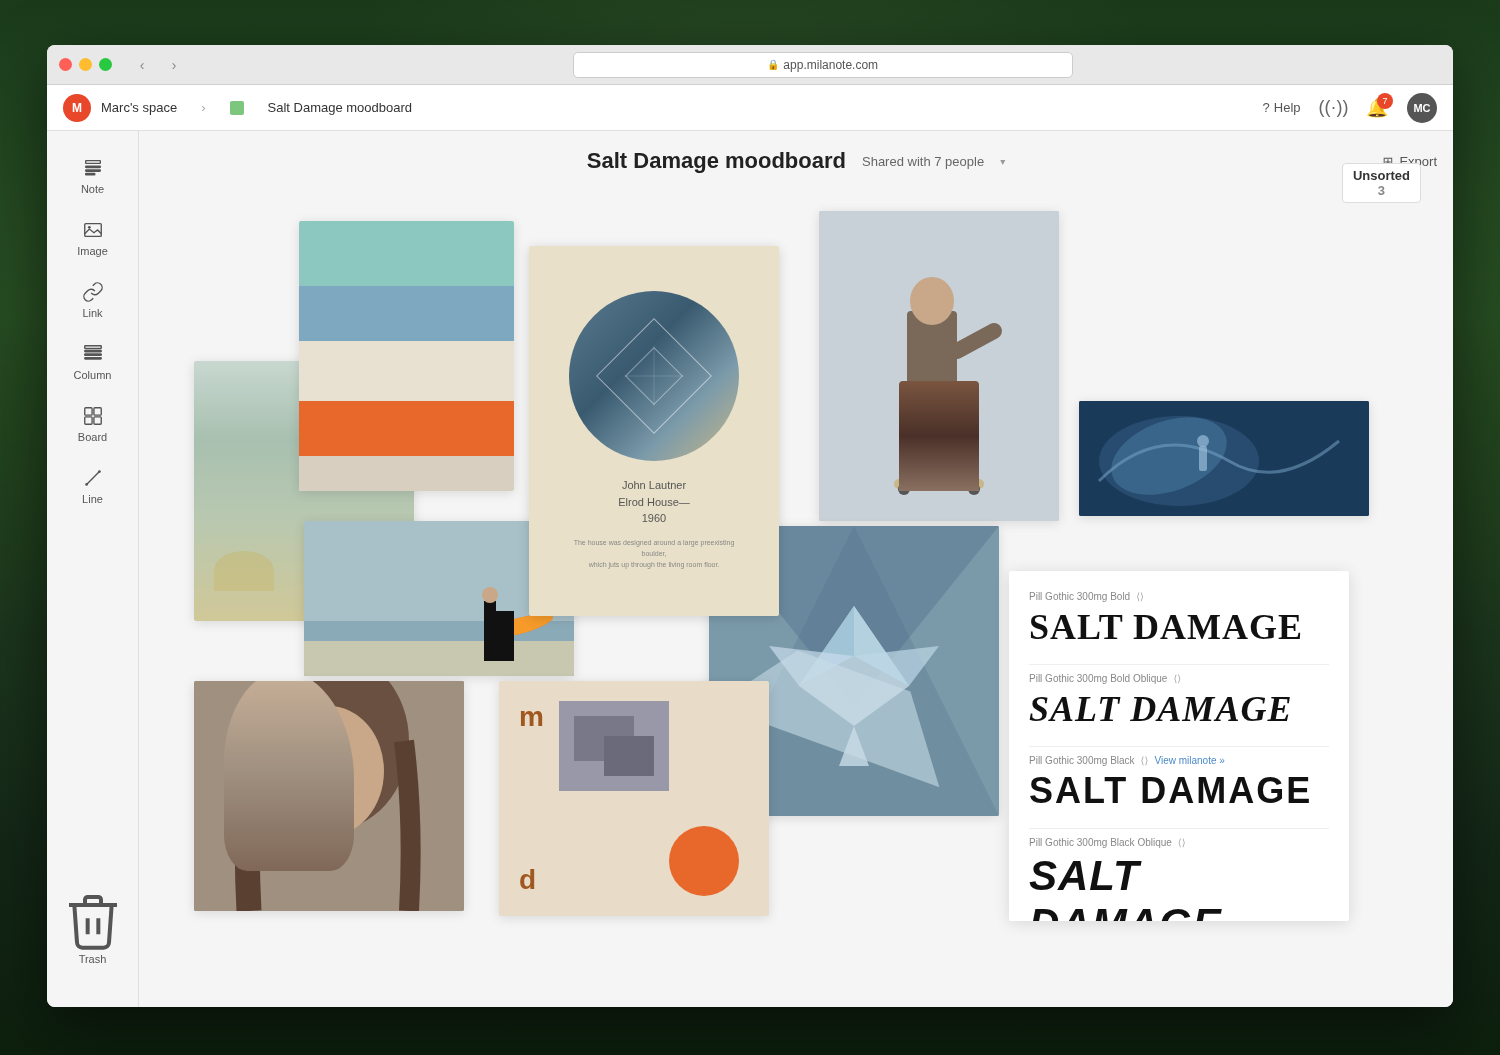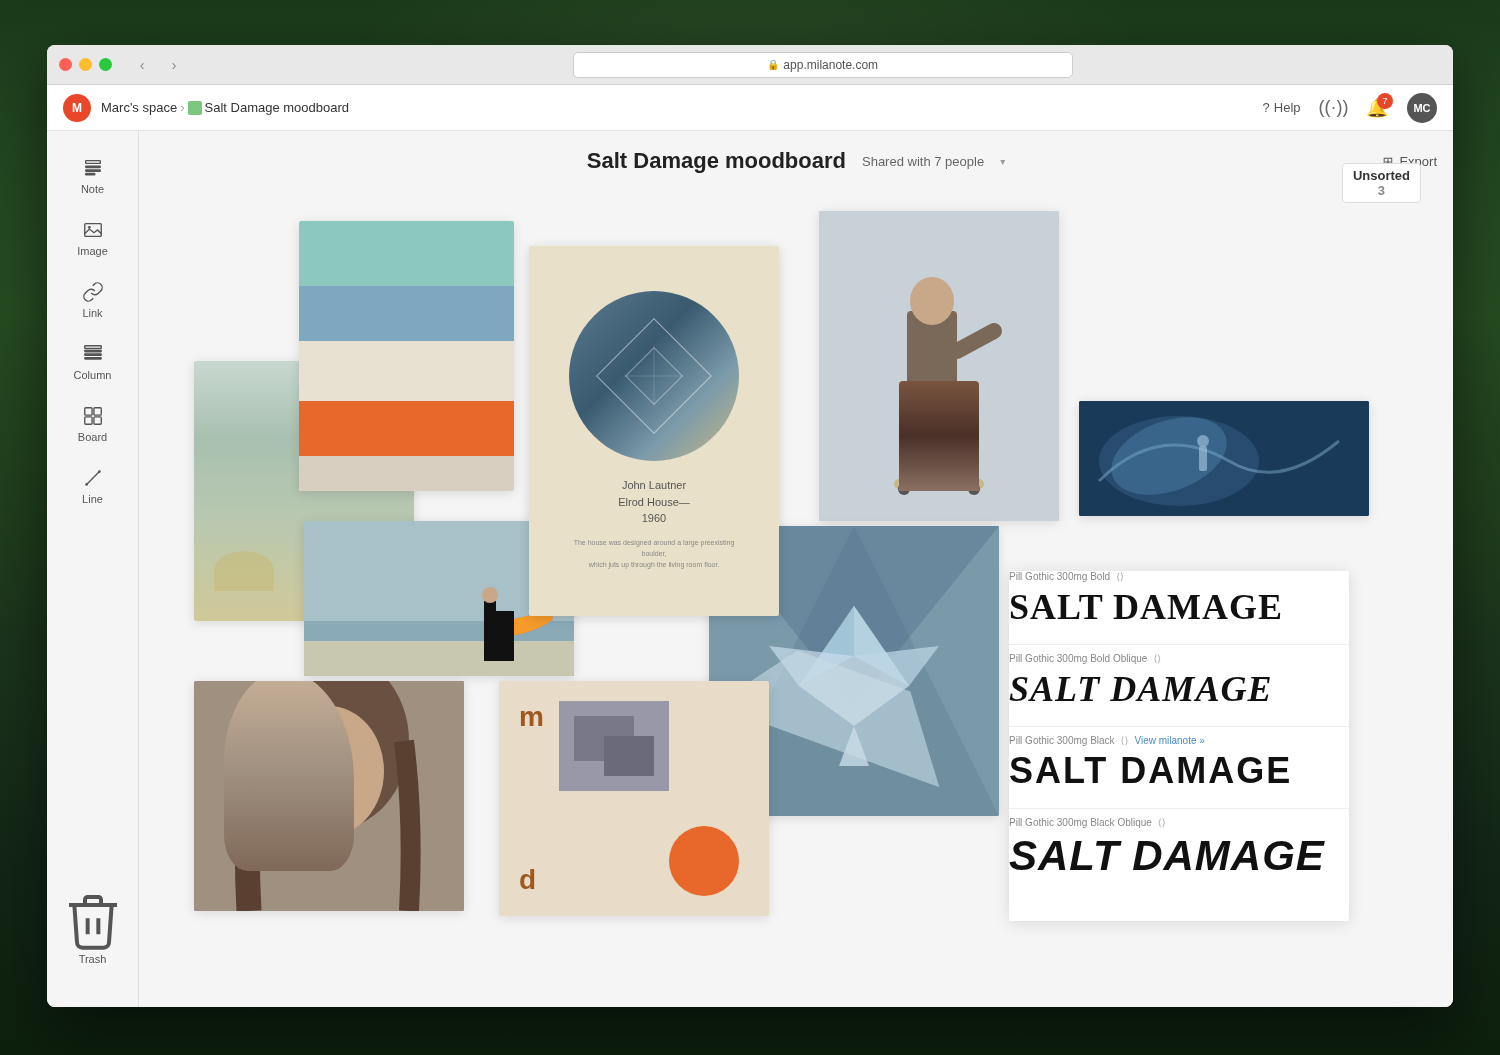--- a/index.html
+++ b/index.html
@@ -87,21 +87,21 @@
     }
     .brand-logo {
       width: 28px; height: 28px;
       background: #e8472a;
       border-radius: 50%;
       display: flex; align-items: center; justify-content: center;
       color: white; font-size: 12px; font-weight: bold;
       margin-right: 10px;
     }
     .breadcrumb {
-      display: flex; align-items: center; gap: 3px;
+      display: flex; align-items: center; gap: 24px;
       font-size: 13px; color: #555;
     }
     .breadcrumb-space { color: #333; font-weight: 500; }
     .breadcrumb-sep { color: #aaa; }
     .breadcrumb-board-color {
       width: 14px; height: 14px;
       background: #7dc67d;
       border-radius: 2px;
     }
     .breadcrumb-board { color: #333; font-weight: 500; }
@@ -433,20 +433,21 @@
     }
 
     
     .font-card {
       position: absolute;
       top: 380px; left: 870px;
       width: 340px; height: 350px;
       background: #fff;
       box-shadow: 0 2px 16px rgba(0,0,0,0.12);
       z-index: 4;
+      padding: 20px;
       overflow: hidden;
     }
     .font-row { margin-bottom: 16px; }
     .font-label { font-size: 10px; color: #888; display: flex; align-items: center; gap: 6px; margin-bottom: 4px; }
     .font-label-code { color: #aaa; font-size: 10px; }
     .font-view-link { color: #4a8ac8; font-size: 10px; text-decoration: none; }
     .font-display-bold { font-size: 36px; font-weight: 900; color: #111; letter-spacing: 1px; font-family: Georgia, serif; }
     .font-display-bold-italic { font-size: 36px; font-weight: 900; color: #111; font-style: italic; letter-spacing: 1px; font-family: Georgia, serif; }
     .font-display-black { font-size: 36px; font-weight: 900; color: #111; letter-spacing: 2px; font-family: 'Arial Black', sans-serif; }
     .font-display-black-italic { font-size: 42px; font-weight: 900; color: #111; font-style: italic; letter-spacing: 1px; font-family: 'Arial Black', sans-serif; }

